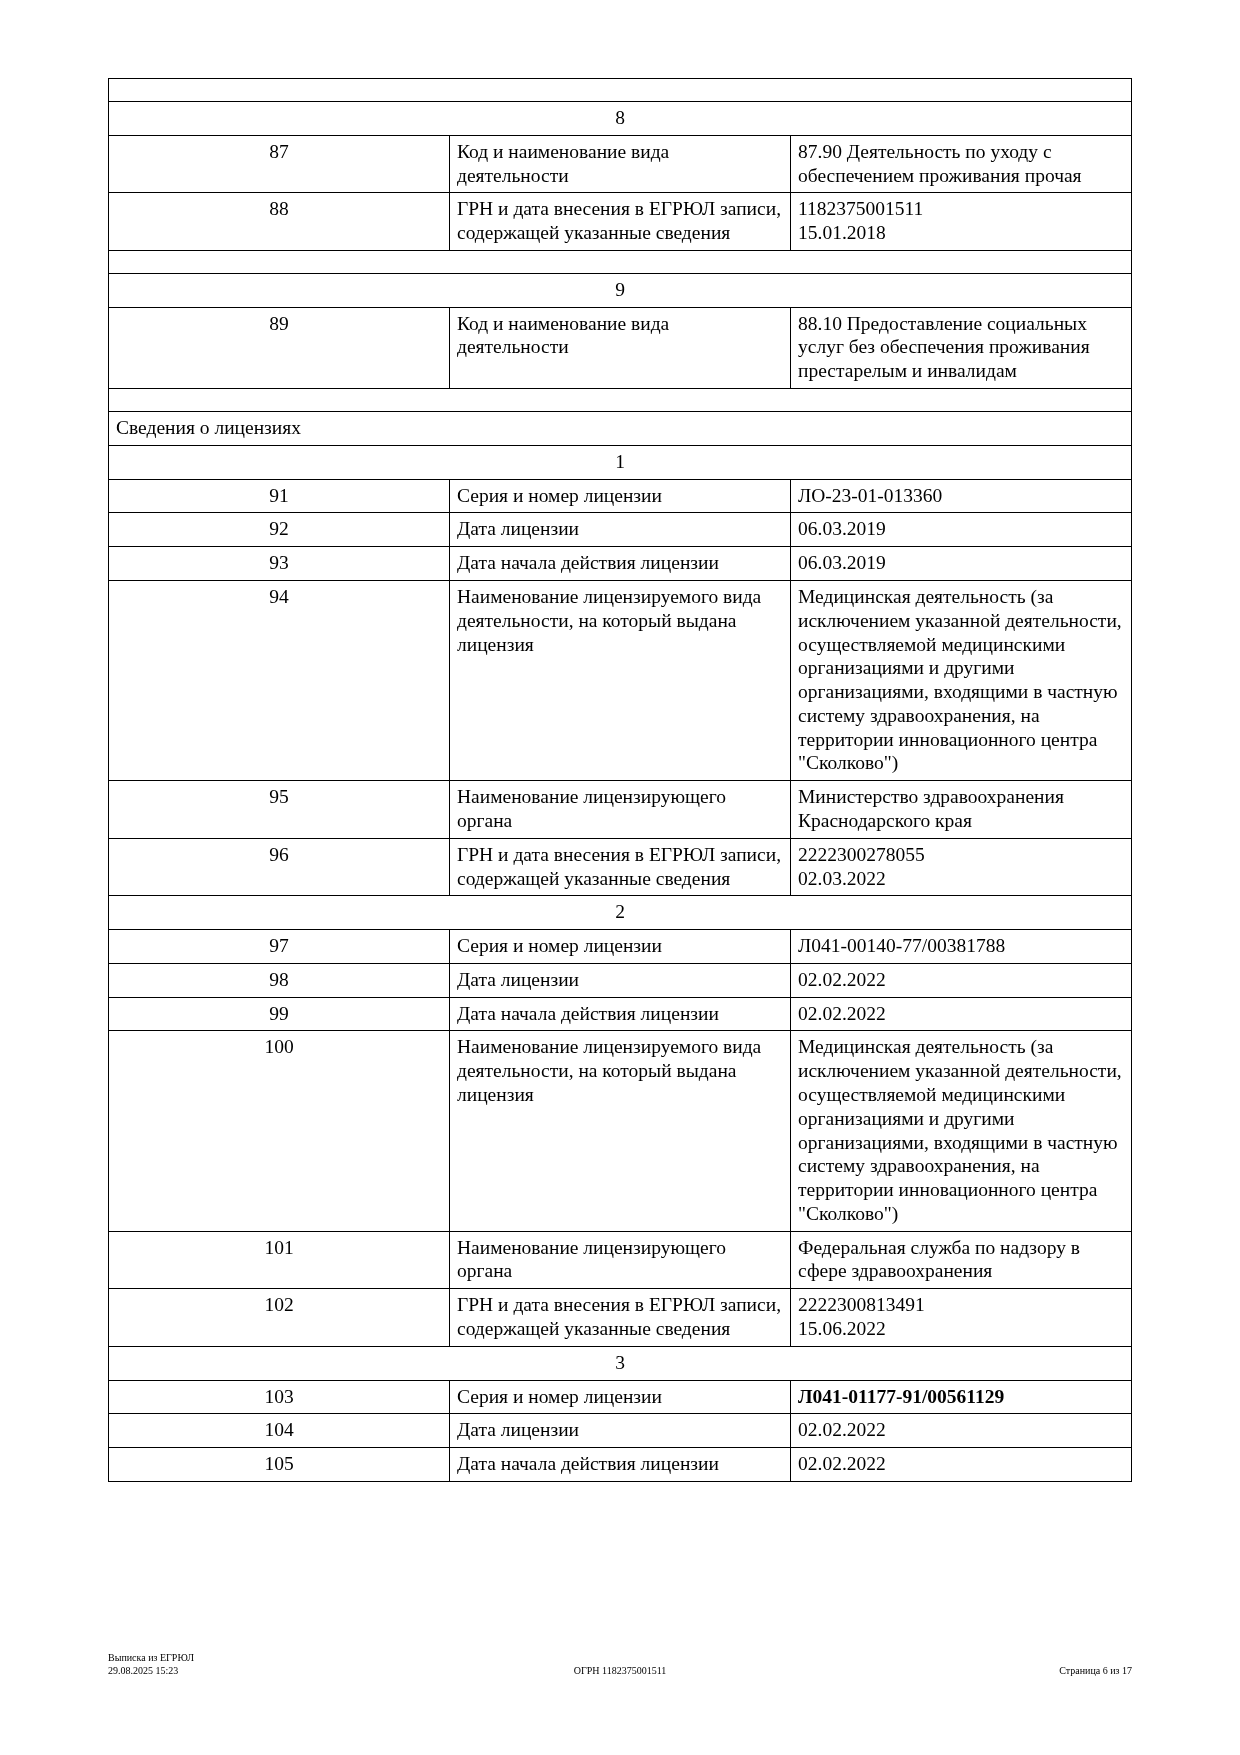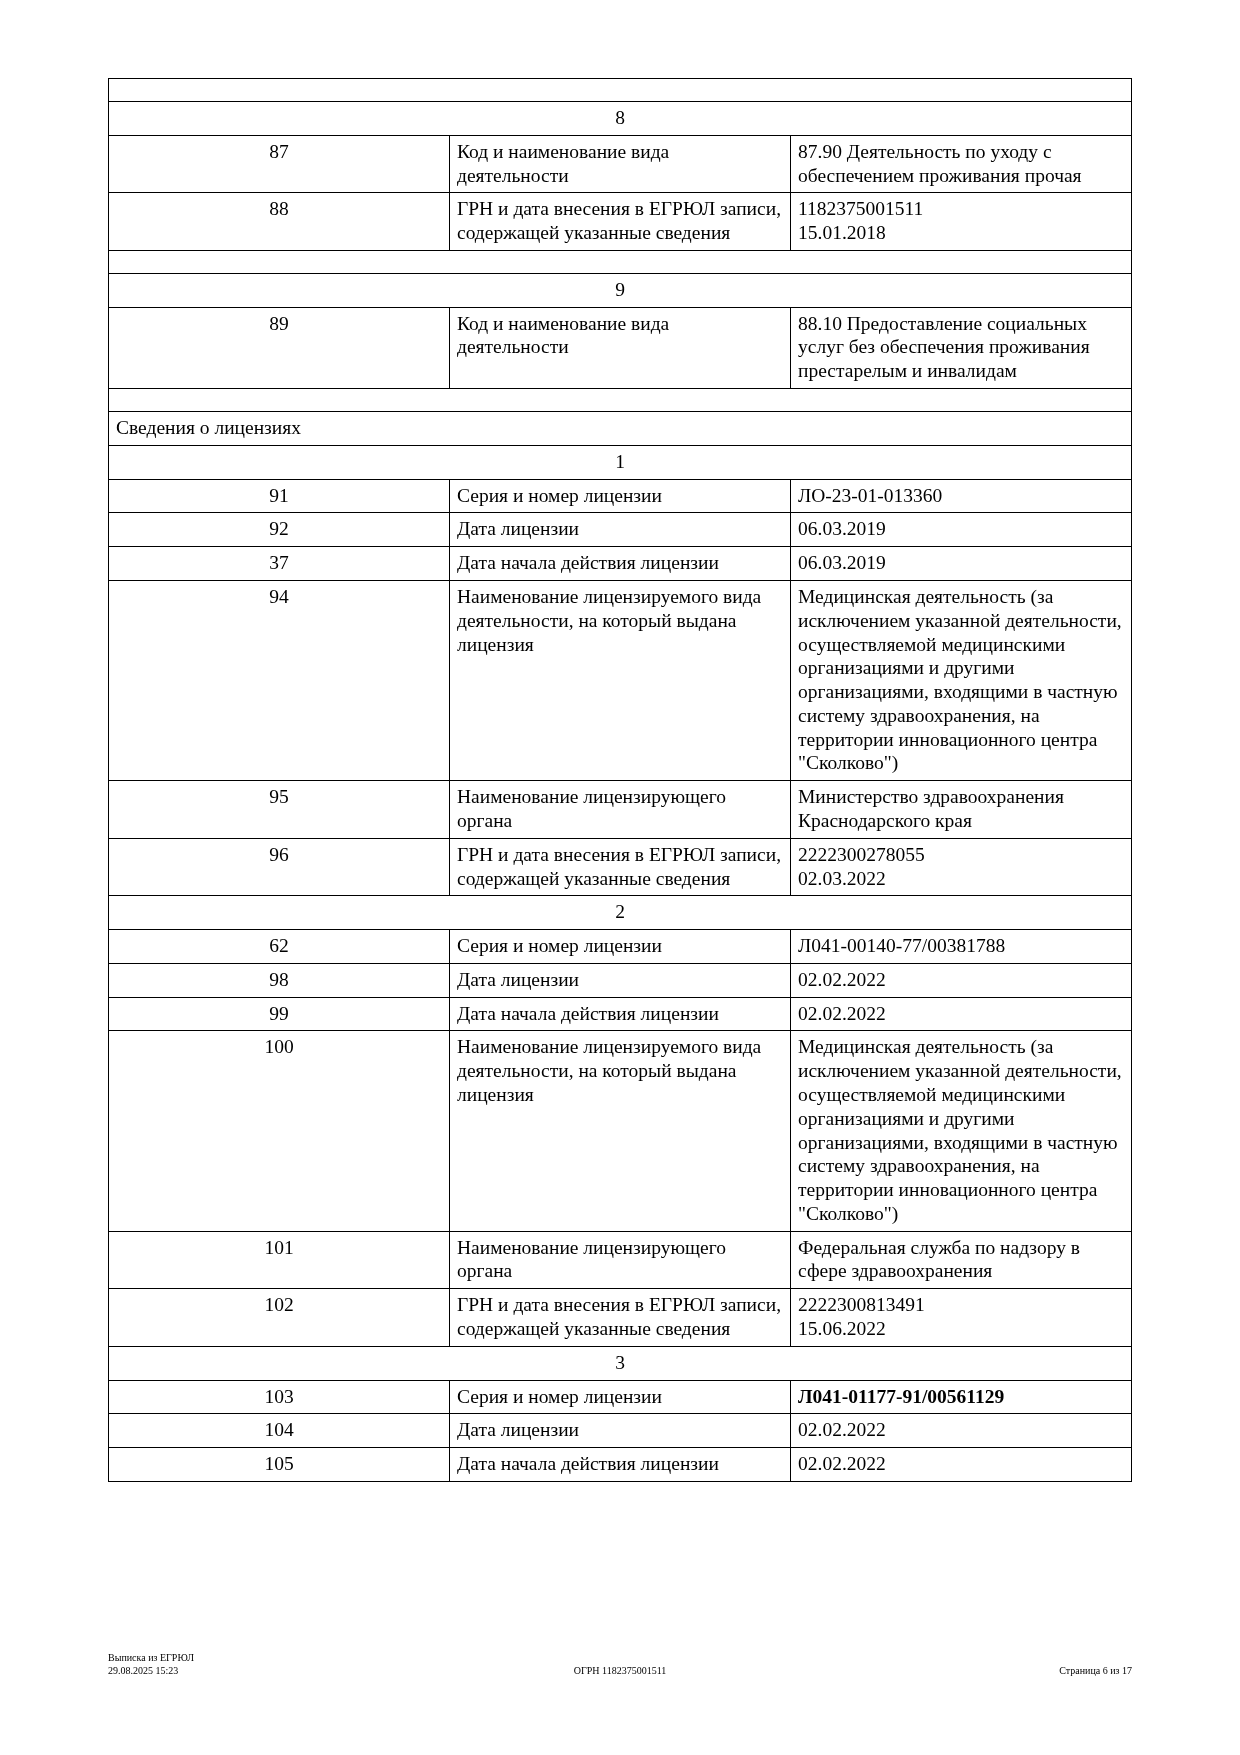--- a/index.html
+++ b/index.html
@@ -131,21 +131,21 @@
           <td class="num">91</td>
           <td class="label">Серия и номер лицензии</td>
           <td class="value" style="white-space: pre-line;">ЛО-23-01-013360</td>
         </tr>
         <tr>
           <td class="num">92</td>
           <td class="label">Дата лицензии</td>
           <td class="value" style="white-space: pre-line;">06.03.2019</td>
         </tr>
         <tr>
-          <td class="num">37</td>
+          <td class="num">93</td>
           <td class="label">Дата начала действия лицензии</td>
           <td class="value" style="white-space: pre-line;">06.03.2019</td>
         </tr>
         <tr>
           <td class="num">94</td>
           <td class="label">Наименование лицензируемого вида деятельности, на который выдана лицензия</td>
           <td class="value" style="white-space: pre-line;">Медицинская деятельность (за исключением указанной деятельности, осуществляемой медицинскими организациями и другими организациями, входящими в частную систему здравоохранения, на территории инновационного центра "Сколково")</td>
         </tr>
         <tr>
           <td class="num">95</td>
@@ -155,21 +155,21 @@
         <tr>
           <td class="num">96</td>
           <td class="label">ГРН и дата внесения в ЕГРЮЛ записи, содержащей указанные сведения</td>
           <td class="value" style="white-space: pre-line;">2222300278055
 02.03.2022</td>
         </tr>
         <tr>
           <td colspan="3" class="group">2</td>
         </tr>
         <tr>
-          <td class="num">62</td>
+          <td class="num">97</td>
           <td class="label">Серия и номер лицензии</td>
           <td class="value" style="white-space: pre-line;">Л041-00140-77/00381788</td>
         </tr>
         <tr>
           <td class="num">98</td>
           <td class="label">Дата лицензии</td>
           <td class="value" style="white-space: pre-line;">02.02.2022</td>
         </tr>
         <tr>
           <td class="num">99</td>

